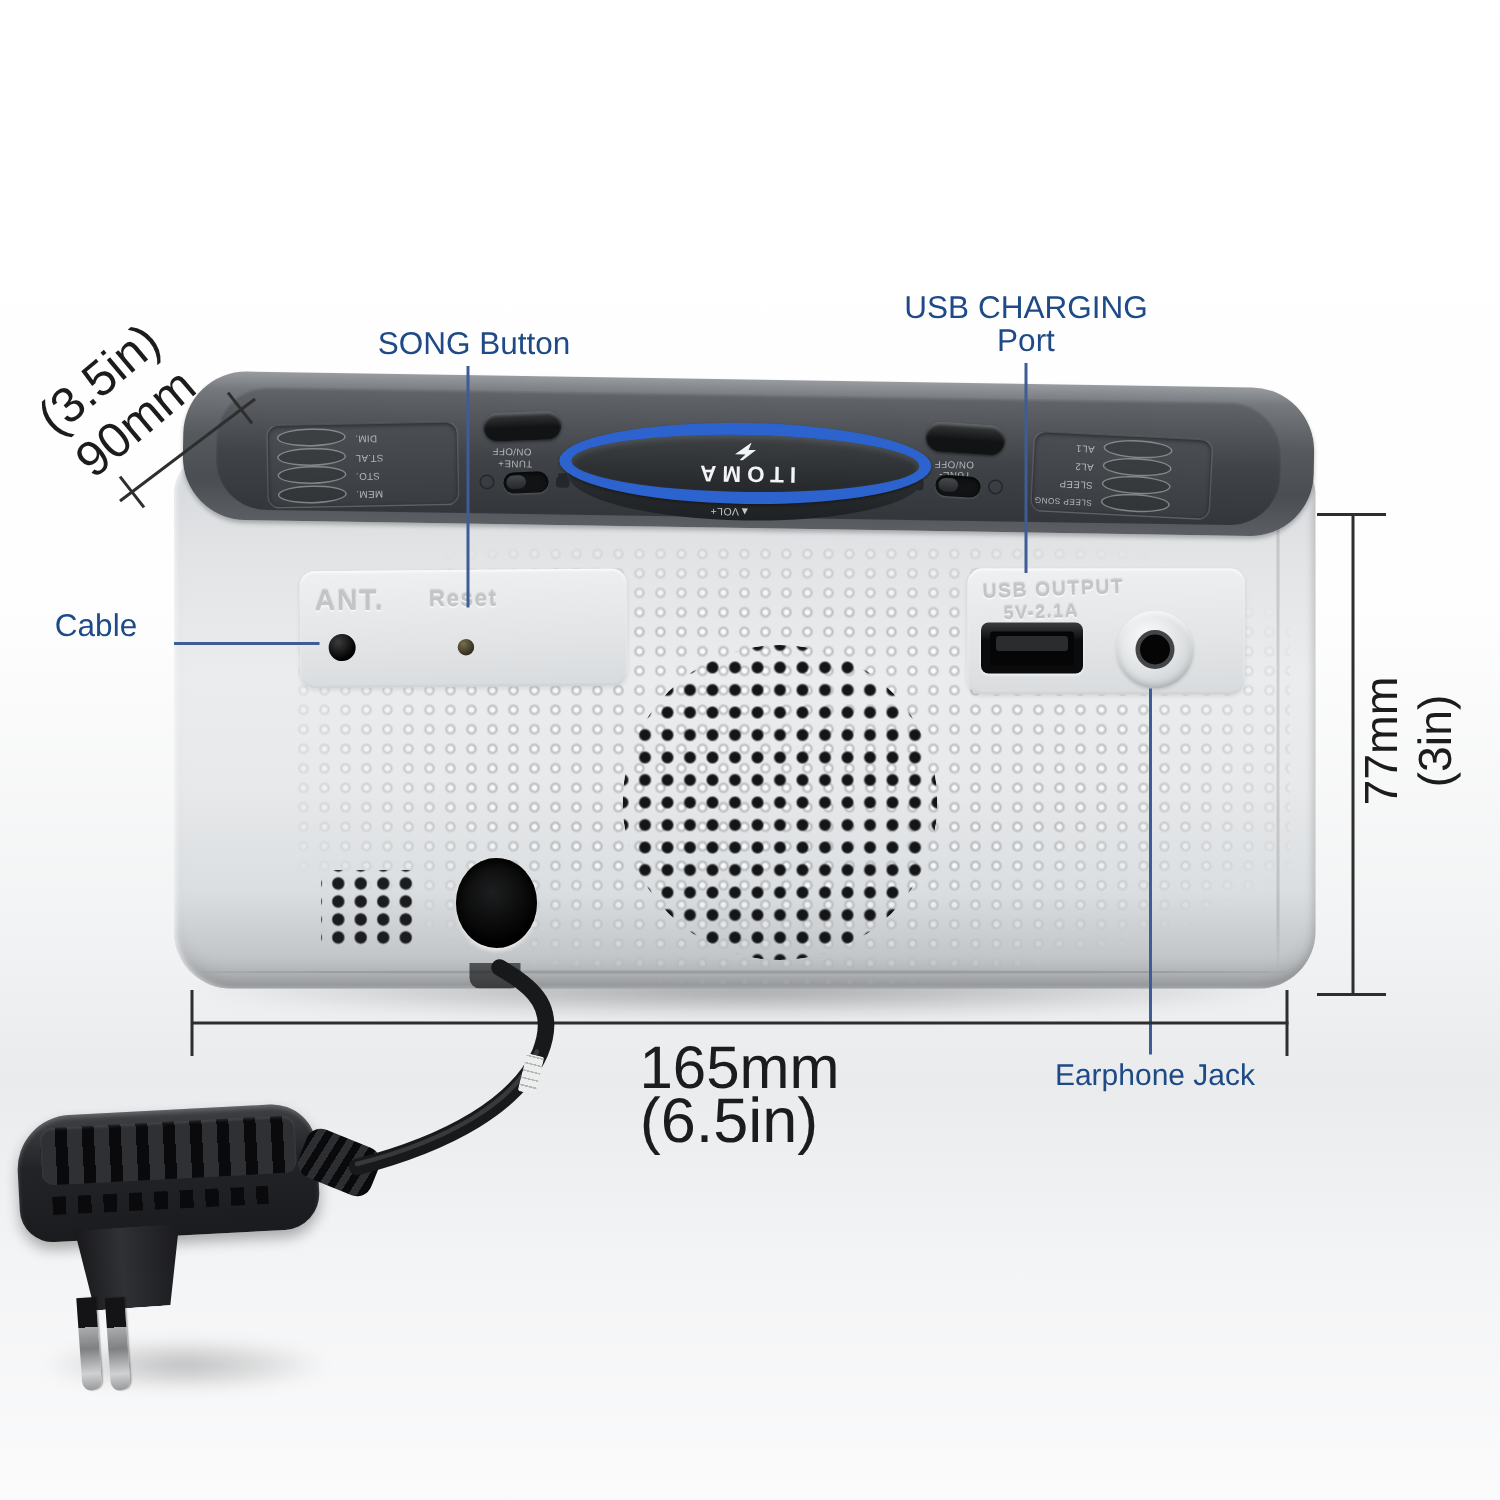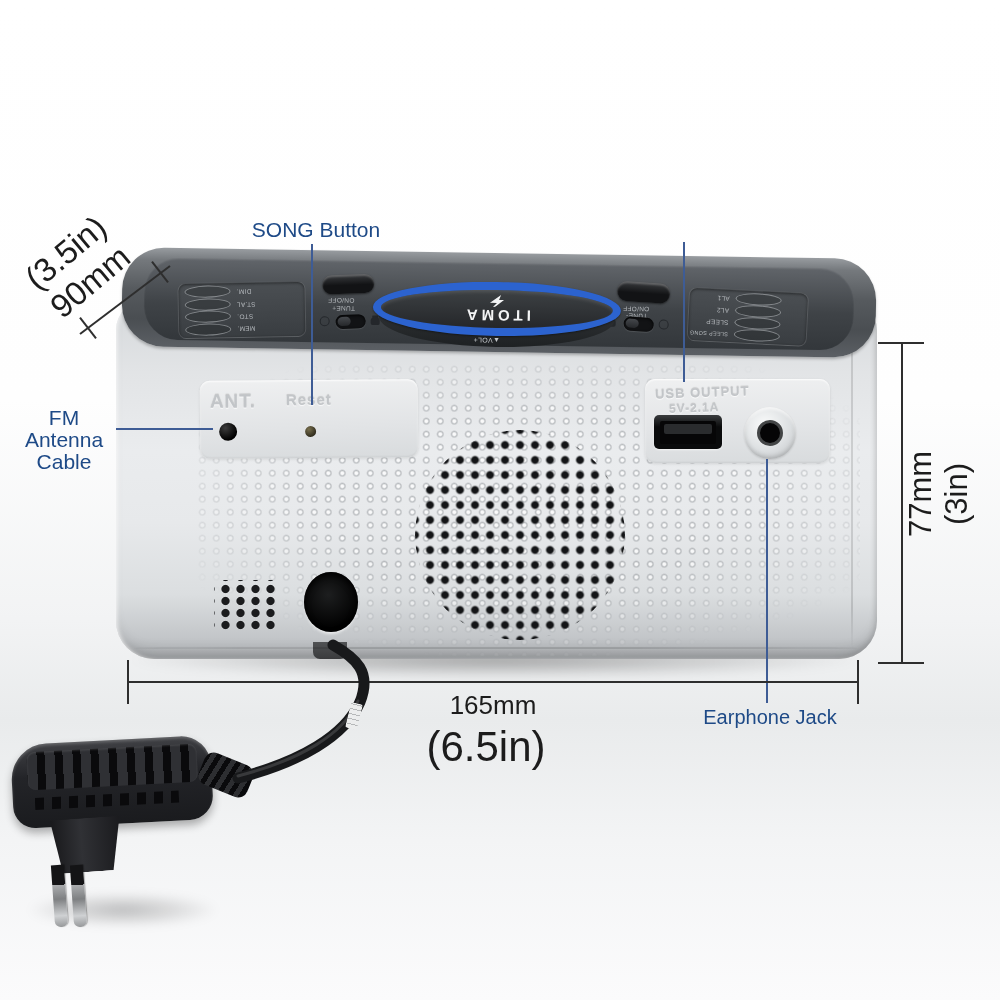--- a/index.html
+++ b/index.html
@@ -238,35 +238,38 @@
           <polygon points="11,0 2,7 7,7 5,12 16,4 9,4 13,0" fill="#f3f4f5"></polygon>
         </svg>
       </div>
     </div>
     <div class="abs tiny-lbl" style="left:352px;top:84px;font-size:7px;color:#c3c7ca;">▲VOL+</div>
   </div>
 
   <div class="abs ann" style="left:230px;top:219px;width:172px;">SONG Button</div>
   <div class="abs leader-v" style="left:311px;top:244px;height:161px;"></div>
 
+  <div class="abs ann" style="left:594px;top:195px;width:180px;">
+    <div>USB CHARGING</div>
+    <div>Port</div>
+  </div>
   <div class="abs leader-v" style="left:683px;top:242px;height:140px;"></div>
 
   <div class="abs ann" style="left:8px;top:407px;width:112px;">
-    <div>FM Antenna</div>
     <div>Cable</div>
   </div>
   <div class="abs leader-h" style="left:116px;top:428px;width:97px;"></div>
 
   <div class="abs leader-v" style="left:766px;top:459px;height:244px;"></div>
   <div class="abs ann" style="left:690px;top:706px;width:160px;font-size:20px;text-align:center;">Earphone Jack</div>
 
   <div class="abs dim-line" style="left:128px;top:681px;width:731px;height:2px;"></div>
   <div class="abs dim-line" style="left:127px;top:660px;width:2px;height:44px;"></div>
   <div class="abs dim-line" style="left:857px;top:660px;width:2px;height:44px;"></div>
-  <div class="abs dim-text" style="left:393px;top:690px;width:200px;font-size:26px;">165mm</div>
+  <div class="abs dim-text" style="left:393px;top:690px;width:200px;font-size:40px;">165mm</div>
   <div class="abs dim-text" style="left:386px;top:723px;width:200px;font-size:42px;">(6.5in)</div>
 
   <div class="abs dim-line" style="left:901px;top:343px;width:2px;height:320px;"></div>
   <div class="abs dim-line" style="left:878px;top:342px;width:46px;height:2px;"></div>
   <div class="abs dim-line" style="left:878px;top:662px;width:46px;height:2px;"></div>
   <div class="abs dim-text" style="left:861px;top:456px;width:160px;height:76px;transform:rotate(-90deg);font-size:31px;line-height:36px;">
     <div>77mm</div>
     <div>(3in)</div>
   </div>
 

